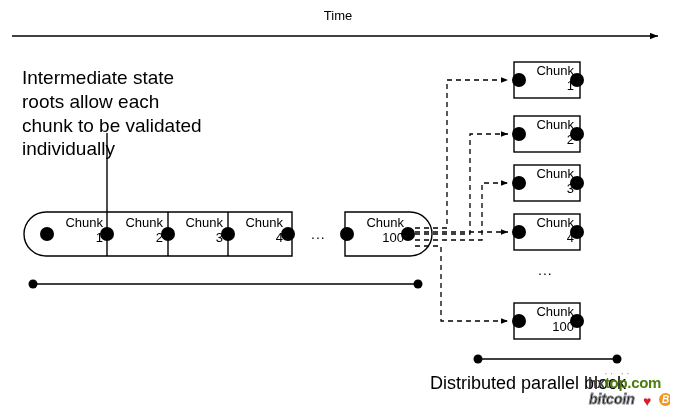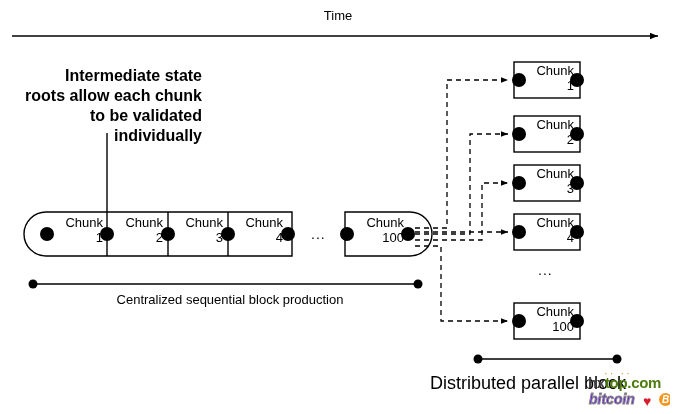--- a/index.html
+++ b/index.html
@@ -32,24 +32,23 @@
     white-space: nowrap;
     line-height: 1.25;
   }
   #time-label {
     left: 0; top: 8px; width: 676px;
     text-align: center;
     font-size: 13px;
   }
   #callout-text {
     left: 22px; top: 66px; width: 180px;
-    text-align: right;
-    font-size: 16px;
+    text-align: left;
+    font-size: 19px;
     white-space: normal;
-    font-weight: bold;
   }
   #seq-label {
     left: 20px; top: 292px; width: 420px;
     text-align: center;
     font-size: 13px;
   }
   #par-label {
     left: 430px; top: 372px; width: 180px;
     text-align: center;
     font-size: 18px;
@@ -86,21 +85,21 @@
   }
   #wm-hx { color: #404040; }
   #wm-top-rest { color: #4d7c0f; }
   #wm-bottom {
     position: absolute;
     left: 1px; top: 17px;
     font-family: "Liberation Sans", sans-serif;
     font-weight: bold;
     font-style: italic;
     font-size: 14px;
-    color: #6d28d9;
+    color: #0f172a;
     -webkit-text-stroke: 1px #8a8a8a;
     letter-spacing: 0px;
   }
   #wm-heart {
     position: absolute;
     left: 55px; top: 19px;
     font-size: 14px;
     color: #d81e2a;
   }
   #wm-coin {
@@ -212,21 +211,20 @@
       <line x1="478" y1="359" x2="617" y2="359" stroke="#000000" stroke-width="1.4"></line>
       <circle cx="478" cy="359" r="4.5" fill="#000000"></circle>
       <circle cx="617" cy="359" r="4.5" fill="#000000"></circle>
     </g>
   </svg>
 
   <div class="lbl" id="time-label">Time</div>
 
   <div class="lbl" id="callout-text">Intermediate state roots allow each chunk to be validated individually</div>
 
-  <div class="lbl" id="seq-label">Centralized sequential block production</div>
 
   <div class="lbl" id="par-label">Distributed parallel block</div>
 
   <div class="chunk-text" style="left:53px; top:216px; width:50px;">
     <span>Chunk</span><br>
     <span>1</span>
   </div>
   <div class="chunk-text" style="left:113px; top:216px; width:50px;">
     <span>Chunk</span><br>
     <span>2</span>

